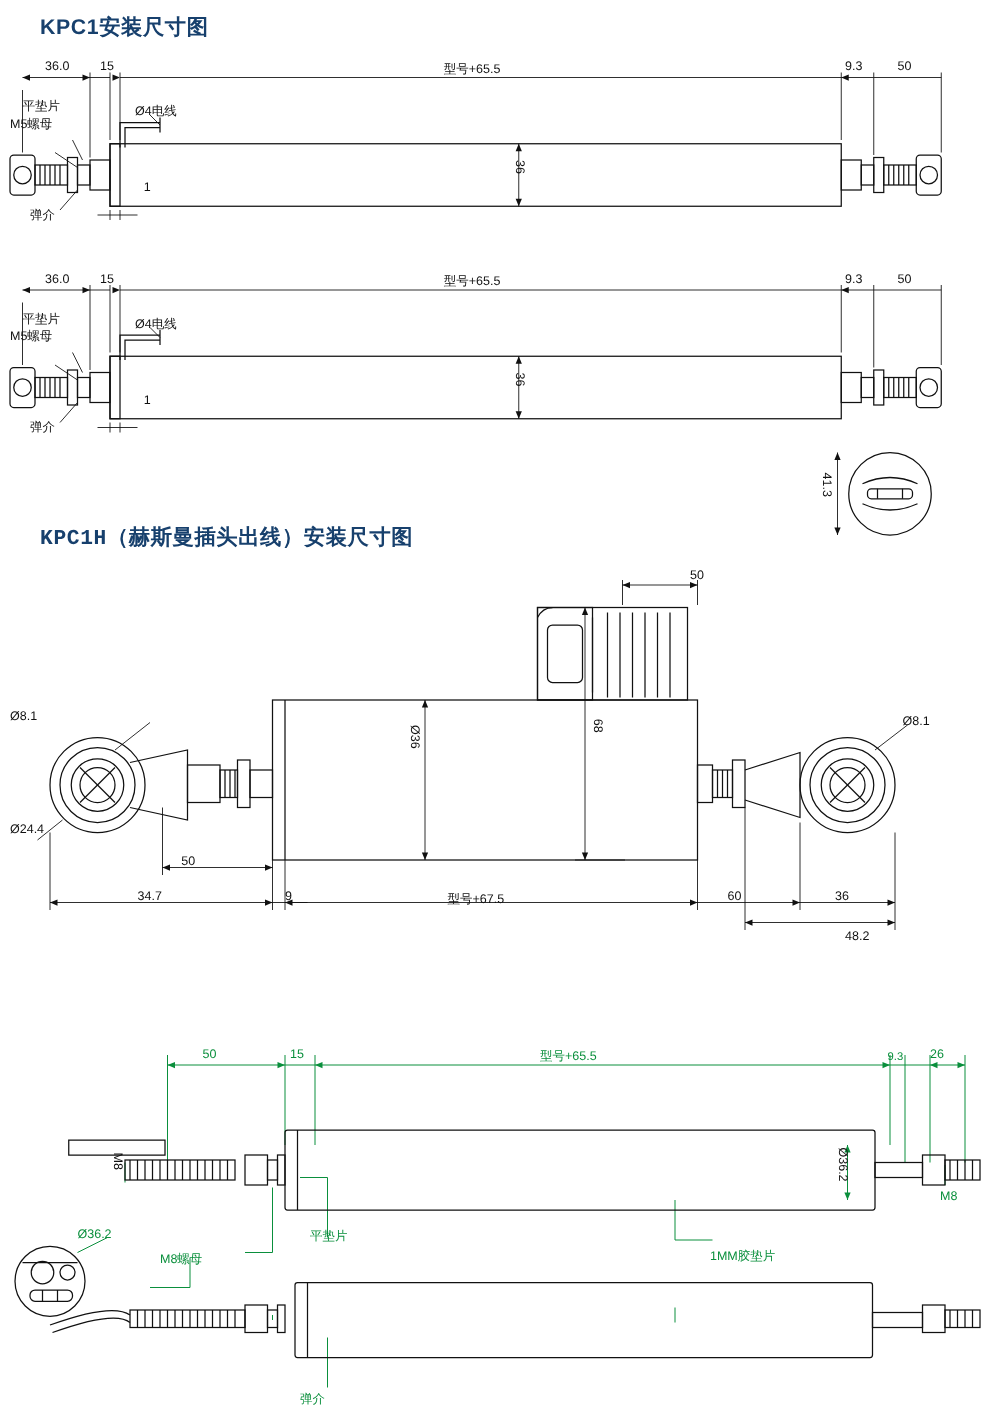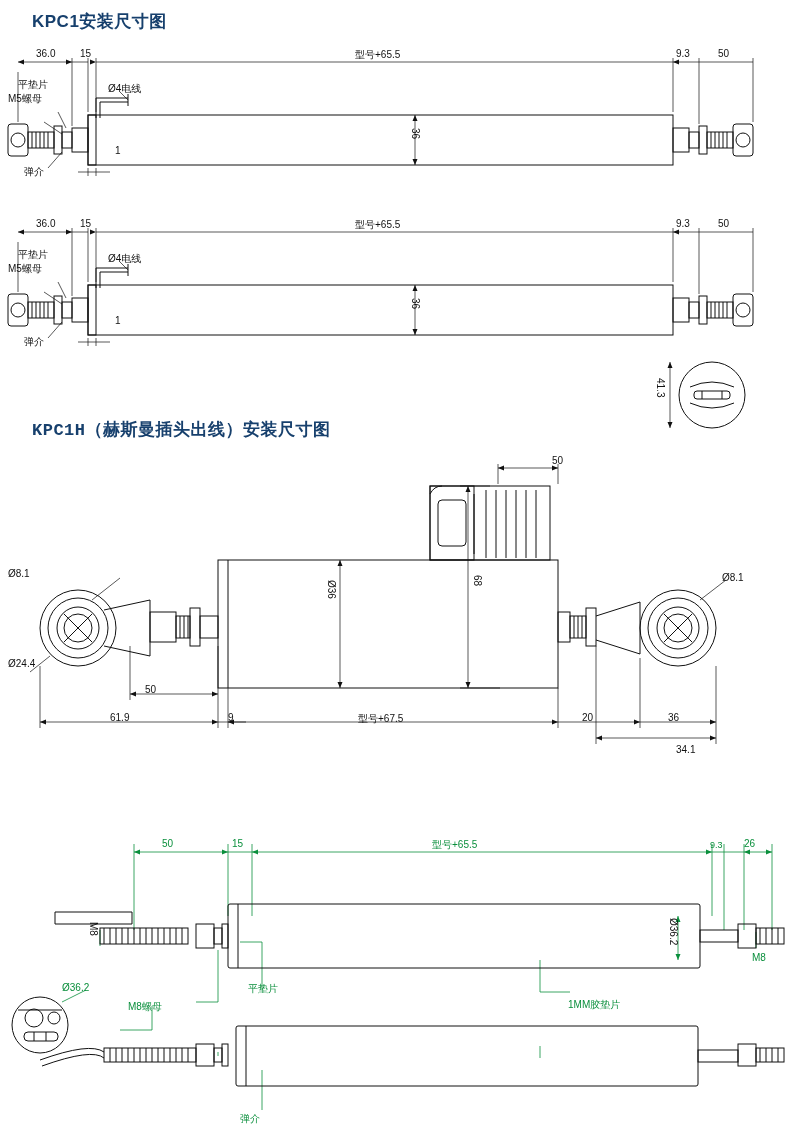--- a/index.html
+++ b/index.html
@@ -311,26 +311,26 @@
     </g>
   </svg>
 
   <div class="abs dimtxt" style="left:552px;top:455px;">50</div>
   <div class="abs vtxt" style="left:472px;top:575px;">68</div>
   <div class="abs vtxt" style="left:326px;top:580px;">Ø36</div>
   <div class="abs labtxt" style="left:8px;top:568px;">Ø8.1</div>
   <div class="abs labtxt" style="left:8px;top:658px;">Ø24.4</div>
   <div class="abs labtxt" style="left:722px;top:572px;">Ø8.1</div>
   <div class="abs dimtxt" style="left:145px;top:684px;">50</div>
-  <div class="abs dimtxt" style="left:110px;top:712px;">61.9</div>
+  <div class="abs dimtxt" style="left:110px;top:712px;">34.7</div>
   <div class="abs dimtxt" style="left:228px;top:712px;">9</div>
   <div class="abs dimtxt" style="left:358px;top:712px;">型号+67.5</div>
-  <div class="abs dimtxt" style="left:582px;top:712px;">20</div>
+  <div class="abs dimtxt" style="left:582px;top:712px;">60</div>
   <div class="abs dimtxt" style="left:668px;top:712px;">36</div>
-  <div class="abs dimtxt" style="left:676px;top:744px;">34.1</div>
+  <div class="abs dimtxt" style="left:676px;top:744px;">48.2</div>
 
 
   <svg class="abs" style="left:0px;top:820px;" width="790" height="315">
 
     <g stroke="#0a8f3c" fill="none" stroke-width="0.8">
       <line x1="134" y1="24" x2="134" y2="110"></line>
       <line x1="228" y1="24" x2="228" y2="96"></line>
       <line x1="134" y1="32" x2="228" y2="32"></line>
       <line x1="252" y1="24" x2="252" y2="96"></line>
       <line x1="228" y1="32" x2="252" y2="32"></line>

